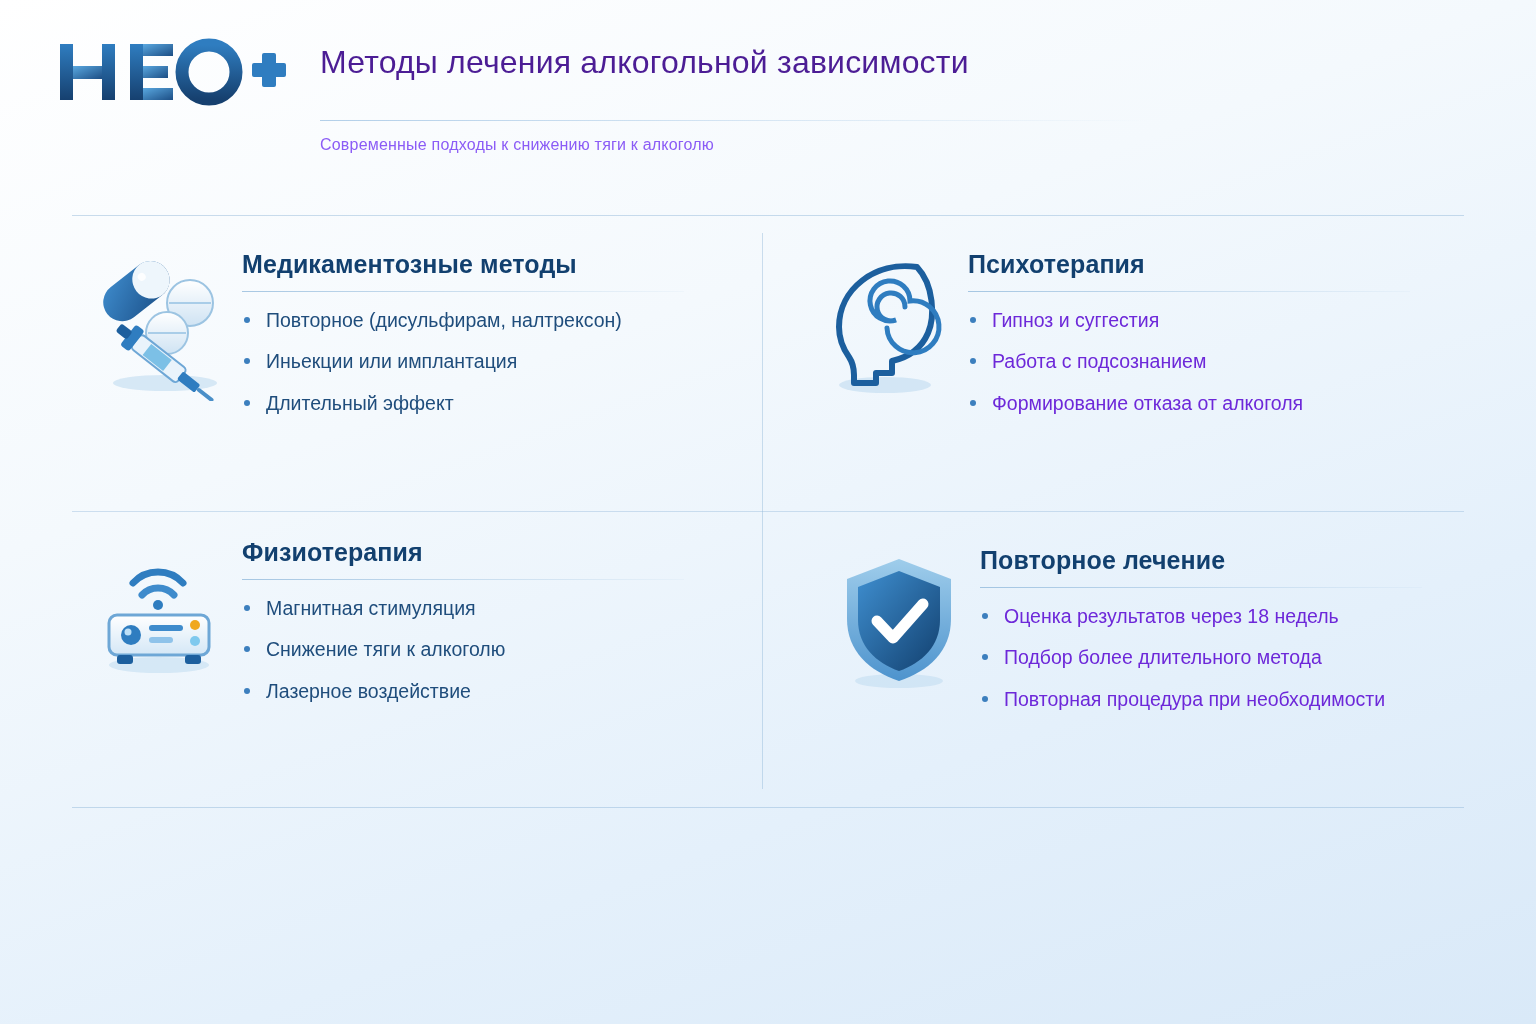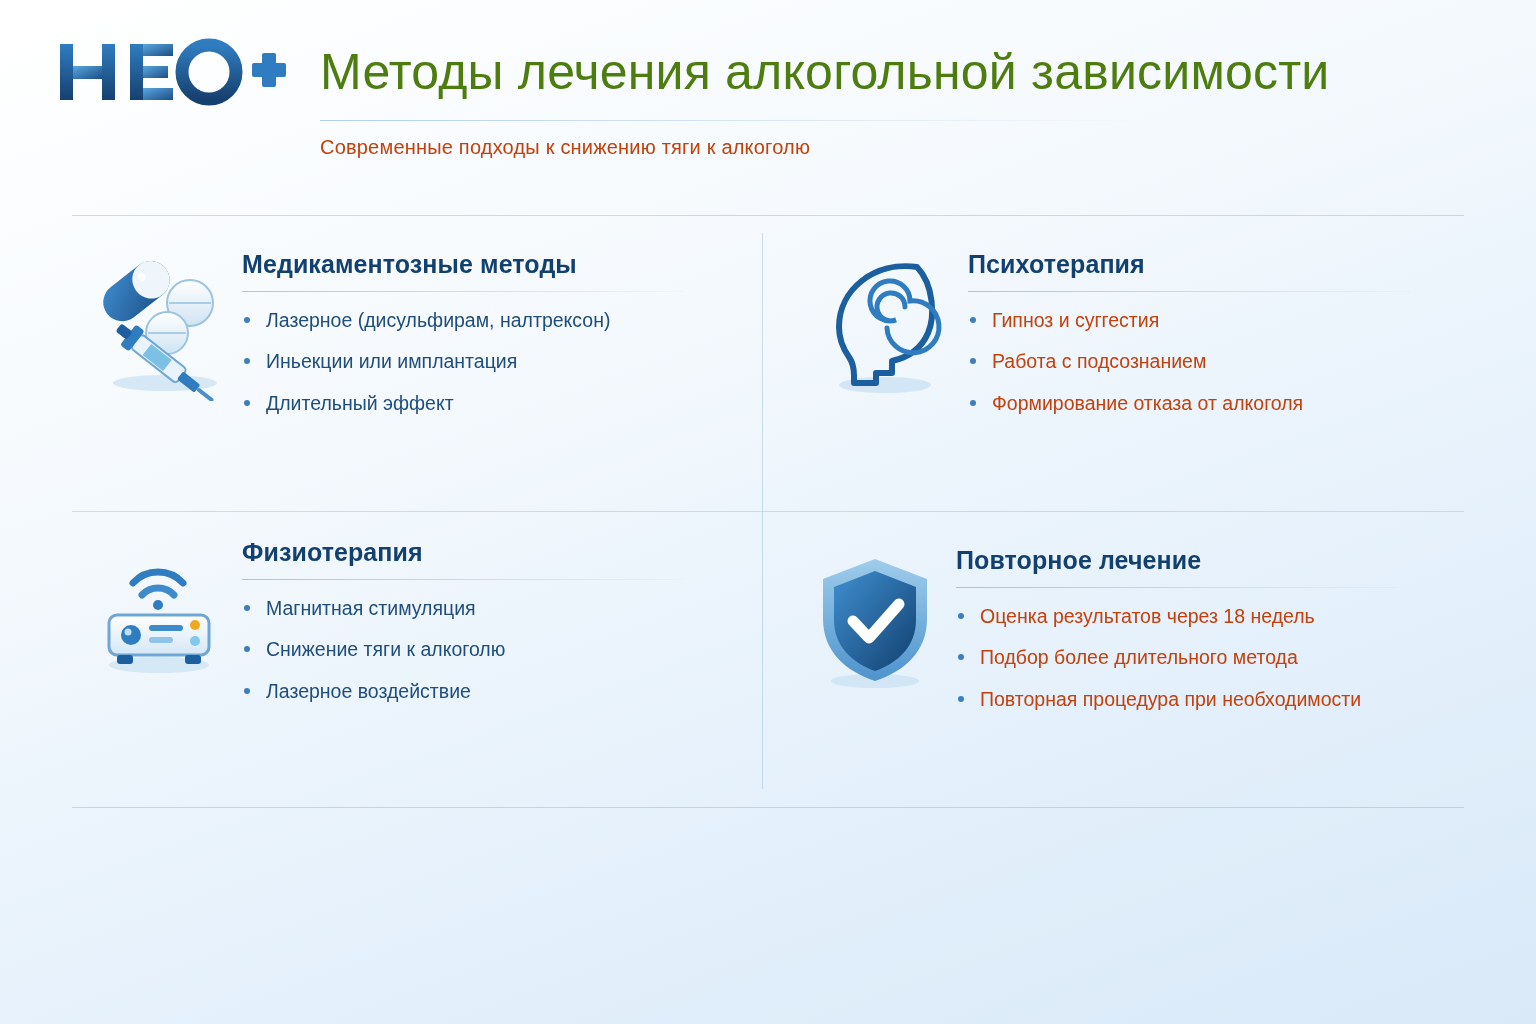--- a/index.html
+++ b/index.html
@@ -28,42 +28,42 @@
     width: 232px;
     height: 72px;
   }
   .logo svg { display: block; }
 
   .main-title {
     position: absolute;
     left: 320px;
     top: 44px;
     width: 1160px;
-    font-size: 50px;
+    font-size: 32px;
     font-weight: 400;
     letter-spacing: 0.2px;
-    color: #4d7c0f;
+    color: #4c1d95;
     line-height: 1.15;
     white-space: nowrap;
   }
   .title-rule {
     position: absolute;
     left: 320px;
     top: 120px;
     width: 830px;
     height: 1px;
     background: linear-gradient(to right, rgba(120,170,215,0.55), rgba(120,170,215,0.0));
   }
   .subtitle {
     position: absolute;
     left: 320px;
     top: 136px;
     width: 1160px;
-    font-size: 20px;
-    color: #c2410c;
+    font-size: 16px;
+    color: #8b5cf6;
     letter-spacing: 0.2px;
     white-space: nowrap;
   }
 
   
   .grid {
     position: absolute;
     left: 72px;
     top: 215px;
     width: 1392px;
@@ -93,21 +93,21 @@
     width: 660px;
     height: 280px;
     display: flex;
     align-items: flex-start;
     padding-top: 26px;
     box-sizing: border-box;
   }
   .card.c0 { left: 10px;  top: 6px; }
   .card.c1 { left: 736px; top: 6px; }
   .card.c2 { left: 10px;  top: 294px; }
-  .card.c3 { left: 724px; top: 302px; }
+  .card.c3 { left: 748px; top: 302px; }
 
   .icon-wrap {
     width: 160px;
     flex: 0 0 160px;
     height: 160px;
     display: flex;
     align-items: flex-start;
     justify-content: center;
     padding-top: 4px;
     box-sizing: border-box;
@@ -150,21 +150,21 @@
     content: "";
     position: absolute;
     left: 2px;
     top: 9px;
     width: 6px;
     height: 6px;
     border-radius: 50%;
     background: #3c7fbe;
   }
   .card.c1 .bullets li,
-  .card.c3 .bullets li { color: #c2410c; }
+  .card.c3 .bullets li { color: #6d28d9; }
 </style>
 </head>
 <body>
 
 <div class="header">
 
   <div class="logo">
     <svg width="232" height="72" viewBox="0 0 232 72" xmlns="http://www.w3.org/2000/svg">
       <defs>
         <linearGradient id="lg1" x1="0" y1="0" x2="0" y2="1">
@@ -237,21 +237,21 @@
           <rect x="122" y="104" width="20" height="4" rx="2" fill="#4a8fc8"></rect>
           <rect x="34" y="93" width="11" height="26" rx="3" fill="#2f7dc0"></rect>
           <rect x="22" y="101" width="14" height="10" rx="3" fill="#1d5f9e"></rect>
         </g>
       </svg>
     </div>
     <div class="card-body">
       <div class="card-title">Медикаментозные методы</div>
       <div class="card-rule"></div>
       <ul class="bullets">
-        <li>Лазерное (дисульфирам, налтрексон)</li>
+        <li>Повторное (дисульфирам, налтрексон)</li>
         <li>Иньекции или имплантация</li>
         <li>Длительный эффект</li>
       </ul>
     </div>
   </div>
 
   <div class="card c1">
     <div class="icon-wrap">
       <svg width="150" height="150" viewBox="0 0 150 150" xmlns="http://www.w3.org/2000/svg">
         <ellipse cx="72" cy="134" rx="46" ry="8" fill="#bcd9ef" opacity="0.55"></ellipse>

